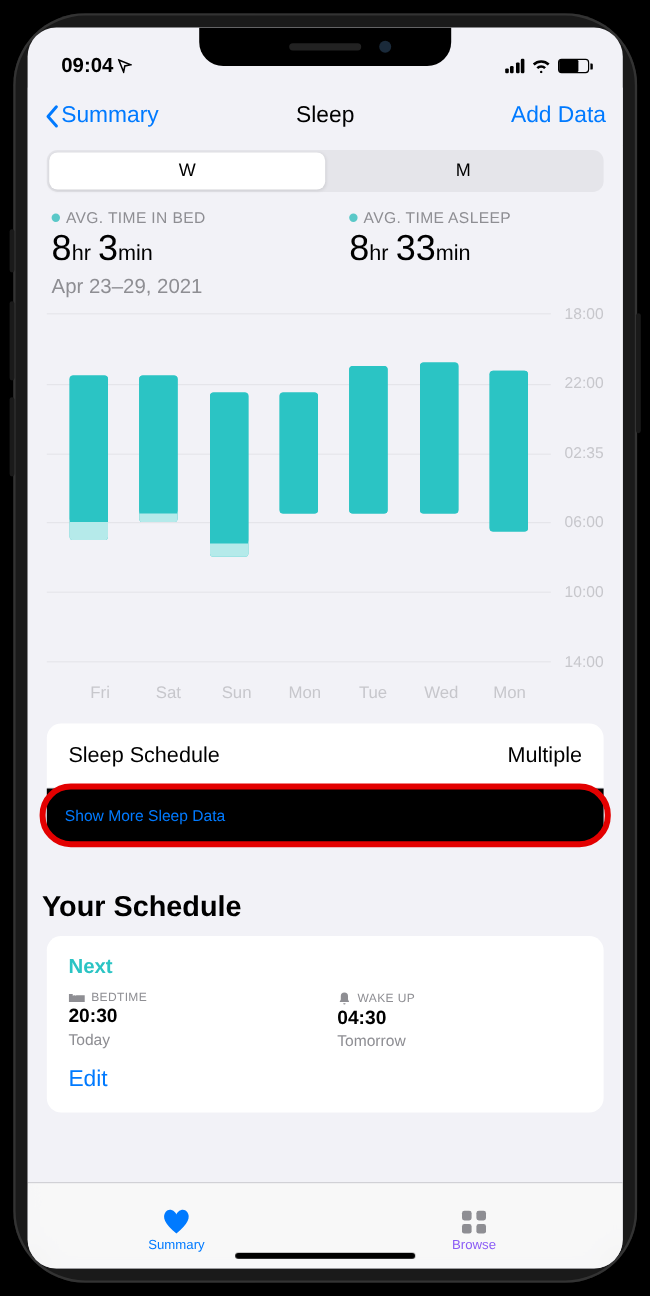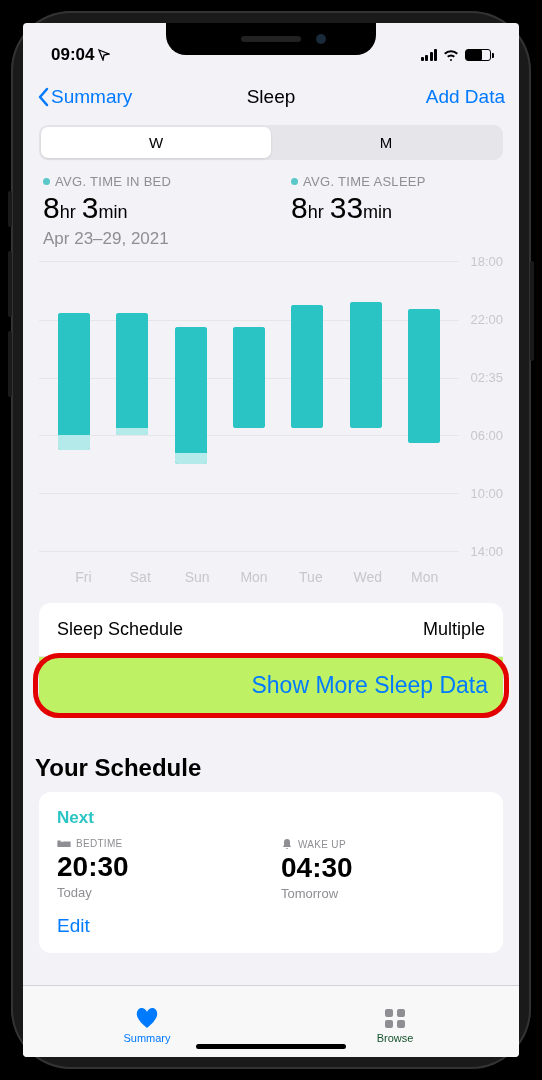--- a/index.html
+++ b/index.html
@@ -1,18 +1,18 @@
 <!DOCTYPE html>
 <html><head>
   <meta charset="utf-8">
   <style>
     * { margin: 0; padding: 0; box-sizing: border-box; font-family: -apple-system, BlinkMacSystemFont, 'Segoe UI', sans-serif; }
     body { background: #000; display: flex; justify-content: center; align-items: center; min-height: 1080px; width: 542px; }
     .phone-frame { width: 520px; height: 1058px; background: #1a1a1a; border-radius: 60px; padding: 12px; position: relative; box-shadow: inset 0 0 0 2px #333; }
-    .phone-screen { width: 100%; height: 100%; background: #f2f2f7; border-radius: 4px; overflow: hidden; position: relative; }
+    .phone-screen { width: 100%; height: 100%; background: #f2f2f7; border-radius: 24px; overflow: hidden; position: relative; }
     .side-button { position: absolute; background: #1a1a1a; border-radius: 2px; }
     .side-button.left1 { left: -3px; top: 180px; width: 4px; height: 36px; }
     .side-button.left2 { left: -3px; top: 240px; width: 4px; height: 66px; }
     .side-button.left3 { left: -3px; top: 320px; width: 4px; height: 66px; }
     .side-button.right1 { right: -3px; top: 250px; width: 4px; height: 100px; }
     .notch { position: absolute; top: 0; left: 50%; transform: translateX(-50%); width: 210px; height: 32px; background: #000; border-radius: 0 0 20px 20px; z-index: 100; display: flex; align-items: center; justify-content: center; gap: 40px; }
     .notch-speaker { width: 60px; height: 6px; background: #222; border-radius: 3px; }
     .notch-camera { width: 10px; height: 10px; background: #1a2a3a; border-radius: 50%; position: absolute; right: 50px; }
     .status-bar { height: 50px; display: flex; justify-content: space-between; align-items: center; padding: 0 28px; padding-top: 14px; }
     .status-time { font-weight: 600; font-size: 17px; display: flex; align-items: center; gap: 4px; }
@@ -48,37 +48,37 @@
     .bar { position: absolute; width: 32px; background: #2bc4c4; border-radius: 3px; display: flex; flex-direction: column; }
     .bar .asleep { flex: 1; background: #2bc4c4; border-radius: 3px 3px 0 0; }
     .bar .gap { background: #b5eaea; }
     .y-labels { width: 44px; position: relative; }
     .y-label { position: absolute; right: 0; font-size: 13px; color: #c7c7cc; transform: translateY(-50%); }
     .x-labels { display: flex; padding: 0 22px 0 16px; margin-right: 44px; margin-left: 16px; }
     .x-label { flex: 1; text-align: center; font-size: 14px; color: #c7c7cc; }
     .schedule-row { background: #fff; margin: 0 16px; padding: 16px 18px; border-radius: 12px 12px 0 0; display: flex; justify-content: space-between; font-size: 18px; border-bottom: 1px solid #e5e5ea; }
     .schedule-value { font-weight: 400; }
     .show-more-wrap { margin: 0 16px 24px; position: relative; }
-    .show-more-btn { background: #bef264; padding: 15px; text-align: right; color: #007aff; font-size: 23px; border-radius: 0 0 12px 12px; }
+    .show-more-btn { background: #000000; padding: 15px; text-align: left; color: #007aff; font-size: 13px; border-radius: 0 0 12px 12px; }
     .red-circle { position: absolute; inset: -4px -6px; border: 5px solid #e30000; border-radius: 26px; pointer-events: none; }
     .section-title { padding: 16px 12px 10px; font-size: 24px; font-weight: 700; }
     .schedule-card { background: #fff; margin: 0 16px; border-radius: 12px; padding: 16px 18px; }
     .next-label { color: #2bc4c4; font-size: 17px; font-weight: 600; margin-bottom: 10px; }
     .sched-row { display: flex; gap: 20px; }
     .sched-col { flex: 1; }
     .sched-label { display: flex; align-items: center; gap: 5px; font-size: 10px; color: #8e8e93; letter-spacing: 0.3px; }
-    .sched-time { font-size: 28px; font-weight: 600; margin: 2px 0; }
+    .sched-time { font-size: 16px; font-weight: 600; margin: 2px 0; }
     .sched-day { font-size: 13px; color: #8e8e93; }
     .edit-link { color: #007aff; font-size: 19px; margin-top: 14px; display: block; }
     .tab-bar { position: absolute; bottom: 0; left: 0; right: 0; height: 72px; background: rgba(248,248,248,0.94); border-top: 1px solid #d1d1d6; display: flex; backdrop-filter: blur(10px); }
     .tab-item { flex: 1; display: flex; flex-direction: column; align-items: center; justify-content: center; gap: 2px; padding-top: 6px; }
     .tab-icon { width: 26px; height: 24px; }
     .tab-label { font-size: 11px; }
     .tab-item.active { color: #007aff; }
-    .tab-item.inactive { color: #14532d; }
+    .tab-item.inactive { color: #8b5cf6; }
     .home-indicator { position: absolute; bottom: 8px; left: 50%; transform: translateX(-50%); width: 150px; height: 5px; background: #000; border-radius: 3px; z-index: 50; }
   </style>
 </head>
 <body>
 
 <div class="phone-frame">
   <div class="side-button left1"></div>
   <div class="side-button left2"></div>
   <div class="side-button left3"></div>
   <div class="side-button right1"></div>

